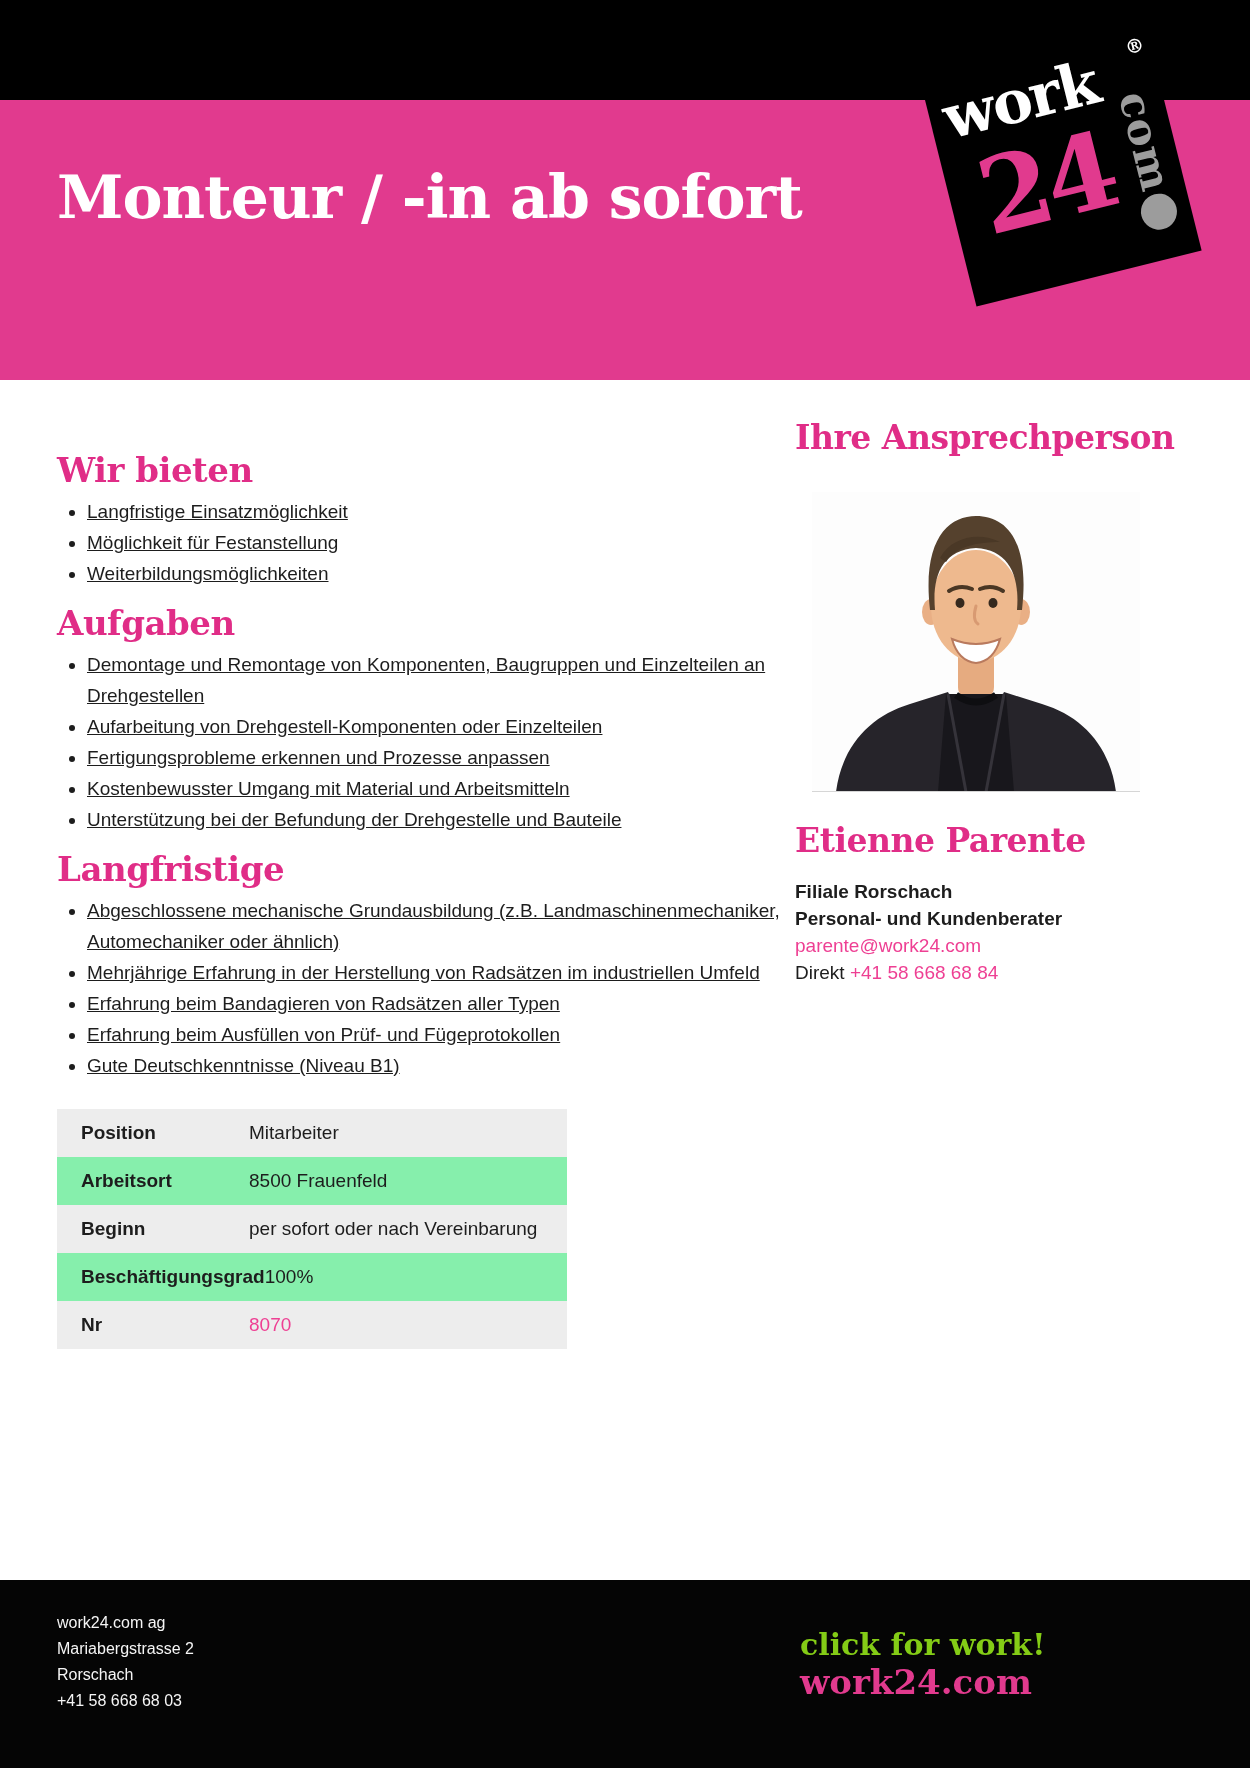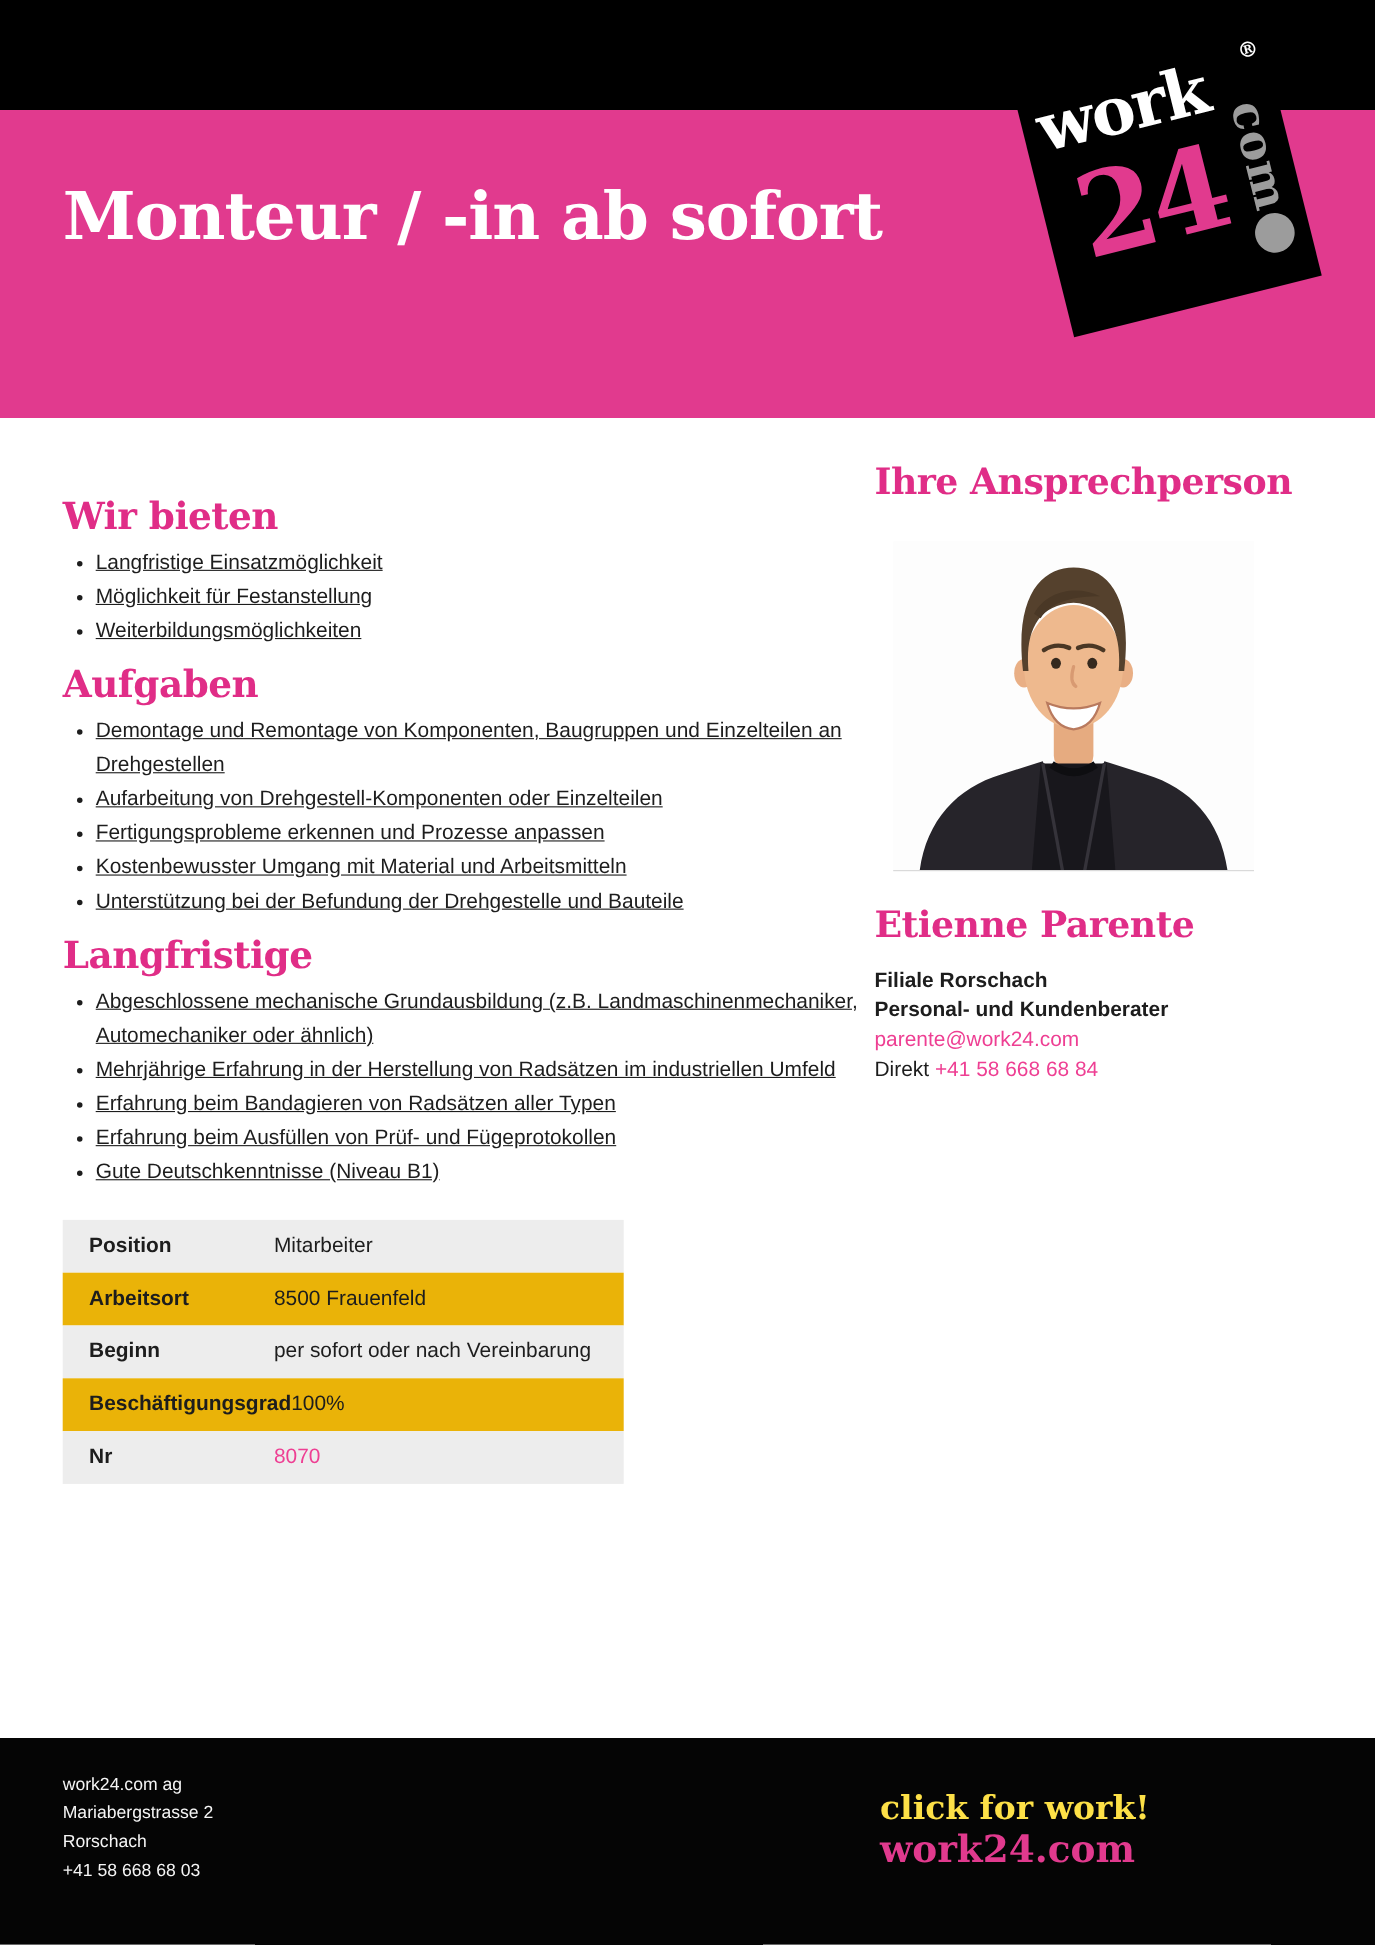--- a/index.html
+++ b/index.html
@@ -48,21 +48,21 @@
   h2.sec{
     font-family:"DejaVu Serif", serif;font-weight:bold;
     font-size:34px;line-height:40px;letter-spacing:-0.5px;
     color:var(--pink-deep);margin:14px 0 0;white-space:nowrap;
   }
   ul.blist{margin:6px 0 0;padding-left:30px;text-decoration:underline;}
   ul.blist li{font-size:19px;line-height:31px;}
 
   
   .details-table{margin-top:28px;width:510px;}
-  .trow{display:flex;align-items:center;height:48px;padding-left:24px;background:#eab308;}
+  .trow{display:flex;align-items:center;height:48px;padding-left:24px;background:#86efac;}
   .trow.gray{background:var(--row-gray);}
   .tlabel{flex:0 0 168px;font-weight:bold;font-size:19px;white-space:nowrap;}
   .tvalue{font-size:19px;white-space:nowrap;}
   .tvalue.pink{color:var(--pink-link);}
 
   
   .side-col{position:absolute;left:795px;top:420px;width:400px;}
   h2.side-heading{margin:0;font-size:33px;line-height:36px;}
   .photo{
     margin:36px 0 0 17px;width:328px;height:300px;background:#fdfdfd;
@@ -74,21 +74,21 @@
   .contact-block .bold{font-weight:bold;}
   a.plink{color:var(--pink-link);text-decoration:none;cursor:pointer;}
 
   
   .footer{position:absolute;left:0;top:1580px;width:1250px;height:188px;background:#050505;}
   .footer-left{position:absolute;left:57px;top:30px;color:#f5f5f5;}
   .footer-left p{margin:0;font-size:16px;line-height:26px;}
   .footer-right{position:absolute;left:800px;top:48px;}
   .footer-slogan{
     font-family:"DejaVu Serif", serif;font-weight:bold;
-    font-size:30px;line-height:34px;color:#fde047;white-space:nowrap;
+    font-size:30px;line-height:34px;color:#84cc16;white-space:nowrap;
   }
   a.footer-site{
     display:block;font-family:"DejaVu Serif", serif;font-weight:bold;
     font-size:34px;line-height:40px;color:var(--pink-band);
     text-decoration:none;white-space:nowrap;cursor:pointer;
   }
 </style>
 </head>
 <body>
 

